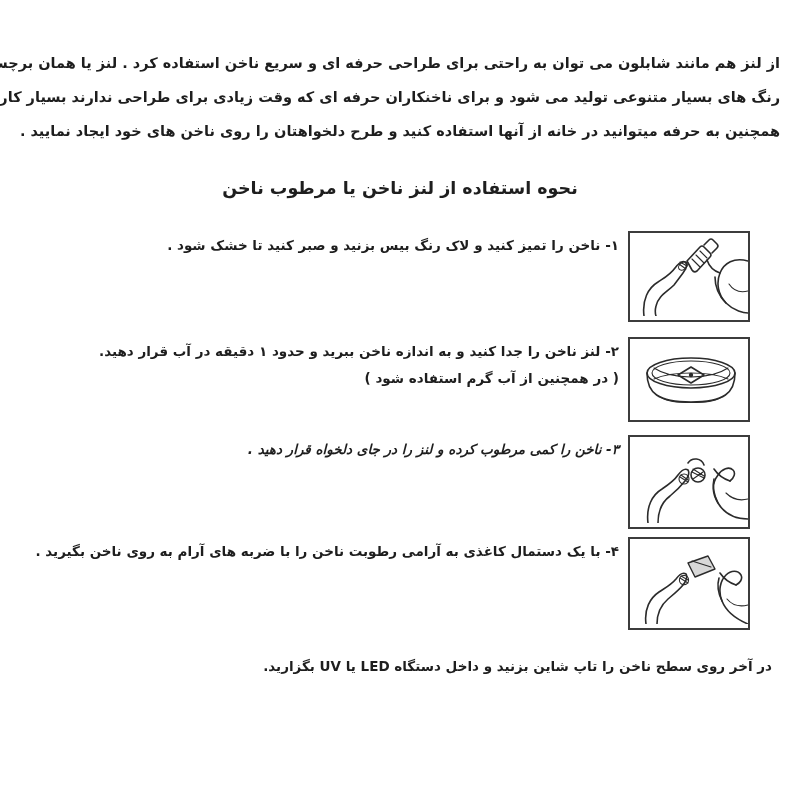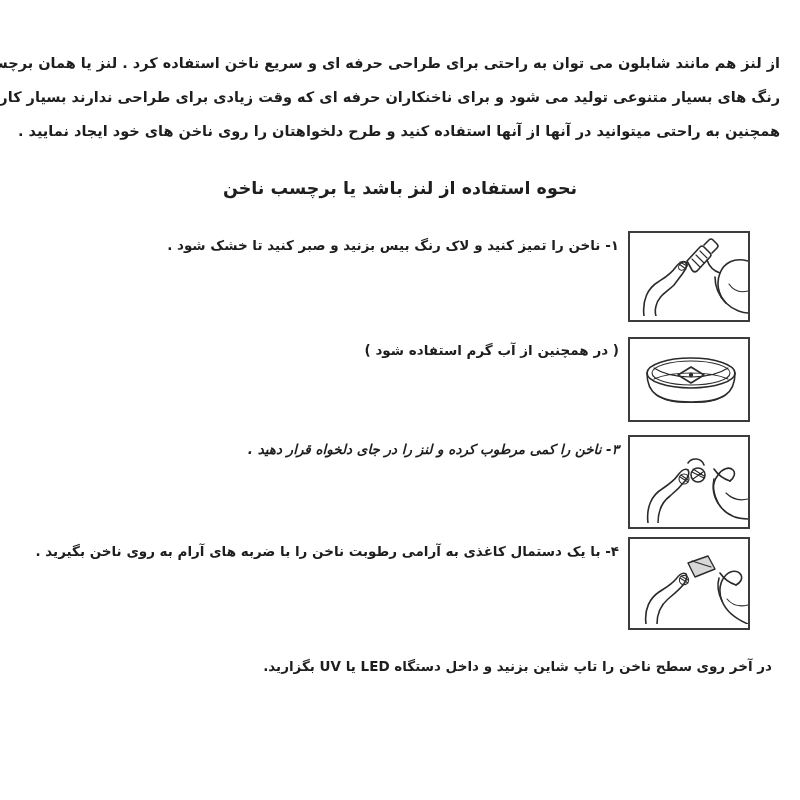--- a/index.html
+++ b/index.html
@@ -76,24 +76,24 @@
   .dot{fill:#2b2b2b; stroke:none;}
 </style>
 </head>
 <body>
 
 <div class="page">
 
   <div class="intro">
     <div class="intro-line">از لنز هم مانند شابلون می توان به راحتی برای طراحی حرفه ای و سریع ناخن استفاده کرد . لنز یا همان برچسب های ناخن در طرح ها و</div>
     <div class="intro-line">رنگ های بسیار متنوعی تولید می شود و برای ناخنکاران حرفه ای که وقت زیادی برای طراحی ندارند بسیار کارآمد می باشد.</div>
-    <div class="intro-line">همچنین به راحتی میتوانید در آنها از آنها استفاده کنید و طرح دلخواهتان را روی ناخن های خود ایجاد نمایید .</div>
+    <div class="intro-line">همچنین به حرفه میتوانید در خانه از آنها استفاده کنید و طرح دلخواهتان را روی ناخن های خود ایجاد نمایید .</div>
   </div>
 
-  <div class="heading">نحوه استفاده از لنز باشد یا برچسب ناخن</div>
+  <div class="heading">نحوه استفاده از لنز ناخن یا مرطوب ناخن</div>
 
   <div class="steps">
 
     <div class="step s1">
       <div class="fig" style="height:87px">
         <svg width="114" height="83" viewBox="0 0 114 83">
           <path class="sketch" d="M10 83 C8 67 14 55 24 49 C30 45 36 42 41 35 C44 31 48 27 51 29 C54 31 52 36 49 40 C46 44 43 48 40 52 C33 59 24 63 22 73 C21 77 21 80 22 83"></path>
           <ellipse class="sketch-thin" transform="rotate(-40 49 33)" cx="49" cy="33" rx="5" ry="3.4"></ellipse>
           <path class="sketch-thin" d="M45 31 l7 5 M46 29 l7 4"></path>
           <path class="sketch" d="M53 28 L66 14 Q68 12 70 14 L76 20 Q78 22 76 24 L63 38 Q60 40 58 37 Z"></path>
@@ -114,20 +114,21 @@
           <ellipse class="sketch" cx="57" cy="34" rx="44" ry="15"></ellipse>
           <ellipse class="sketch-thin" cx="57" cy="34" rx="39" ry="12"></ellipse>
           <path class="sketch" d="M13 34 C13 54 24 63 57 63 C90 63 101 54 101 34"></path>
           <path class="sketch-thin" d="M28 59 C38 65 76 65 86 59"></path>
           <path class="sketch-thin" d="M20 40 C38 32 76 32 94 40 M20 29 C38 41 76 41 94 29"></path>
           <path class="sketch" d="M57 28 L70 36 L57 44 L44 36 Z"></path>
           <circle class="dot" cx="57" cy="36" r="2.2"></circle>
         </svg>
       </div>
       <div style="flex:1 1 auto">
+        <div class="step-text">۲- لنز ناخن را جدا کنید و به اندازه ناخن ببرید و حدود ۱ دقیقه در آب قرار دهید.</div>
         <div class="step-note">( در همچنین از آب گرم استفاده شود )</div>
       </div>
     </div>
 
     <div class="step s3">
       <div class="fig" style="height:90px">
         <svg width="114" height="86" viewBox="0 0 114 86">
           <path class="sketch" d="M14 86 C12 70 18 58 28 52 C34 48 40 44 44 38 C47 34 51 31 54 33 C56 36 54 40 51 44 C47 49 42 54 36 59 C28 65 24 74 24 86"></path>
           <circle class="sketch-thin" cx="50" cy="42" r="5"></circle>
           <path class="sketch-thin" d="M46 40 l8 5 M47 38 l7 5"></path>

